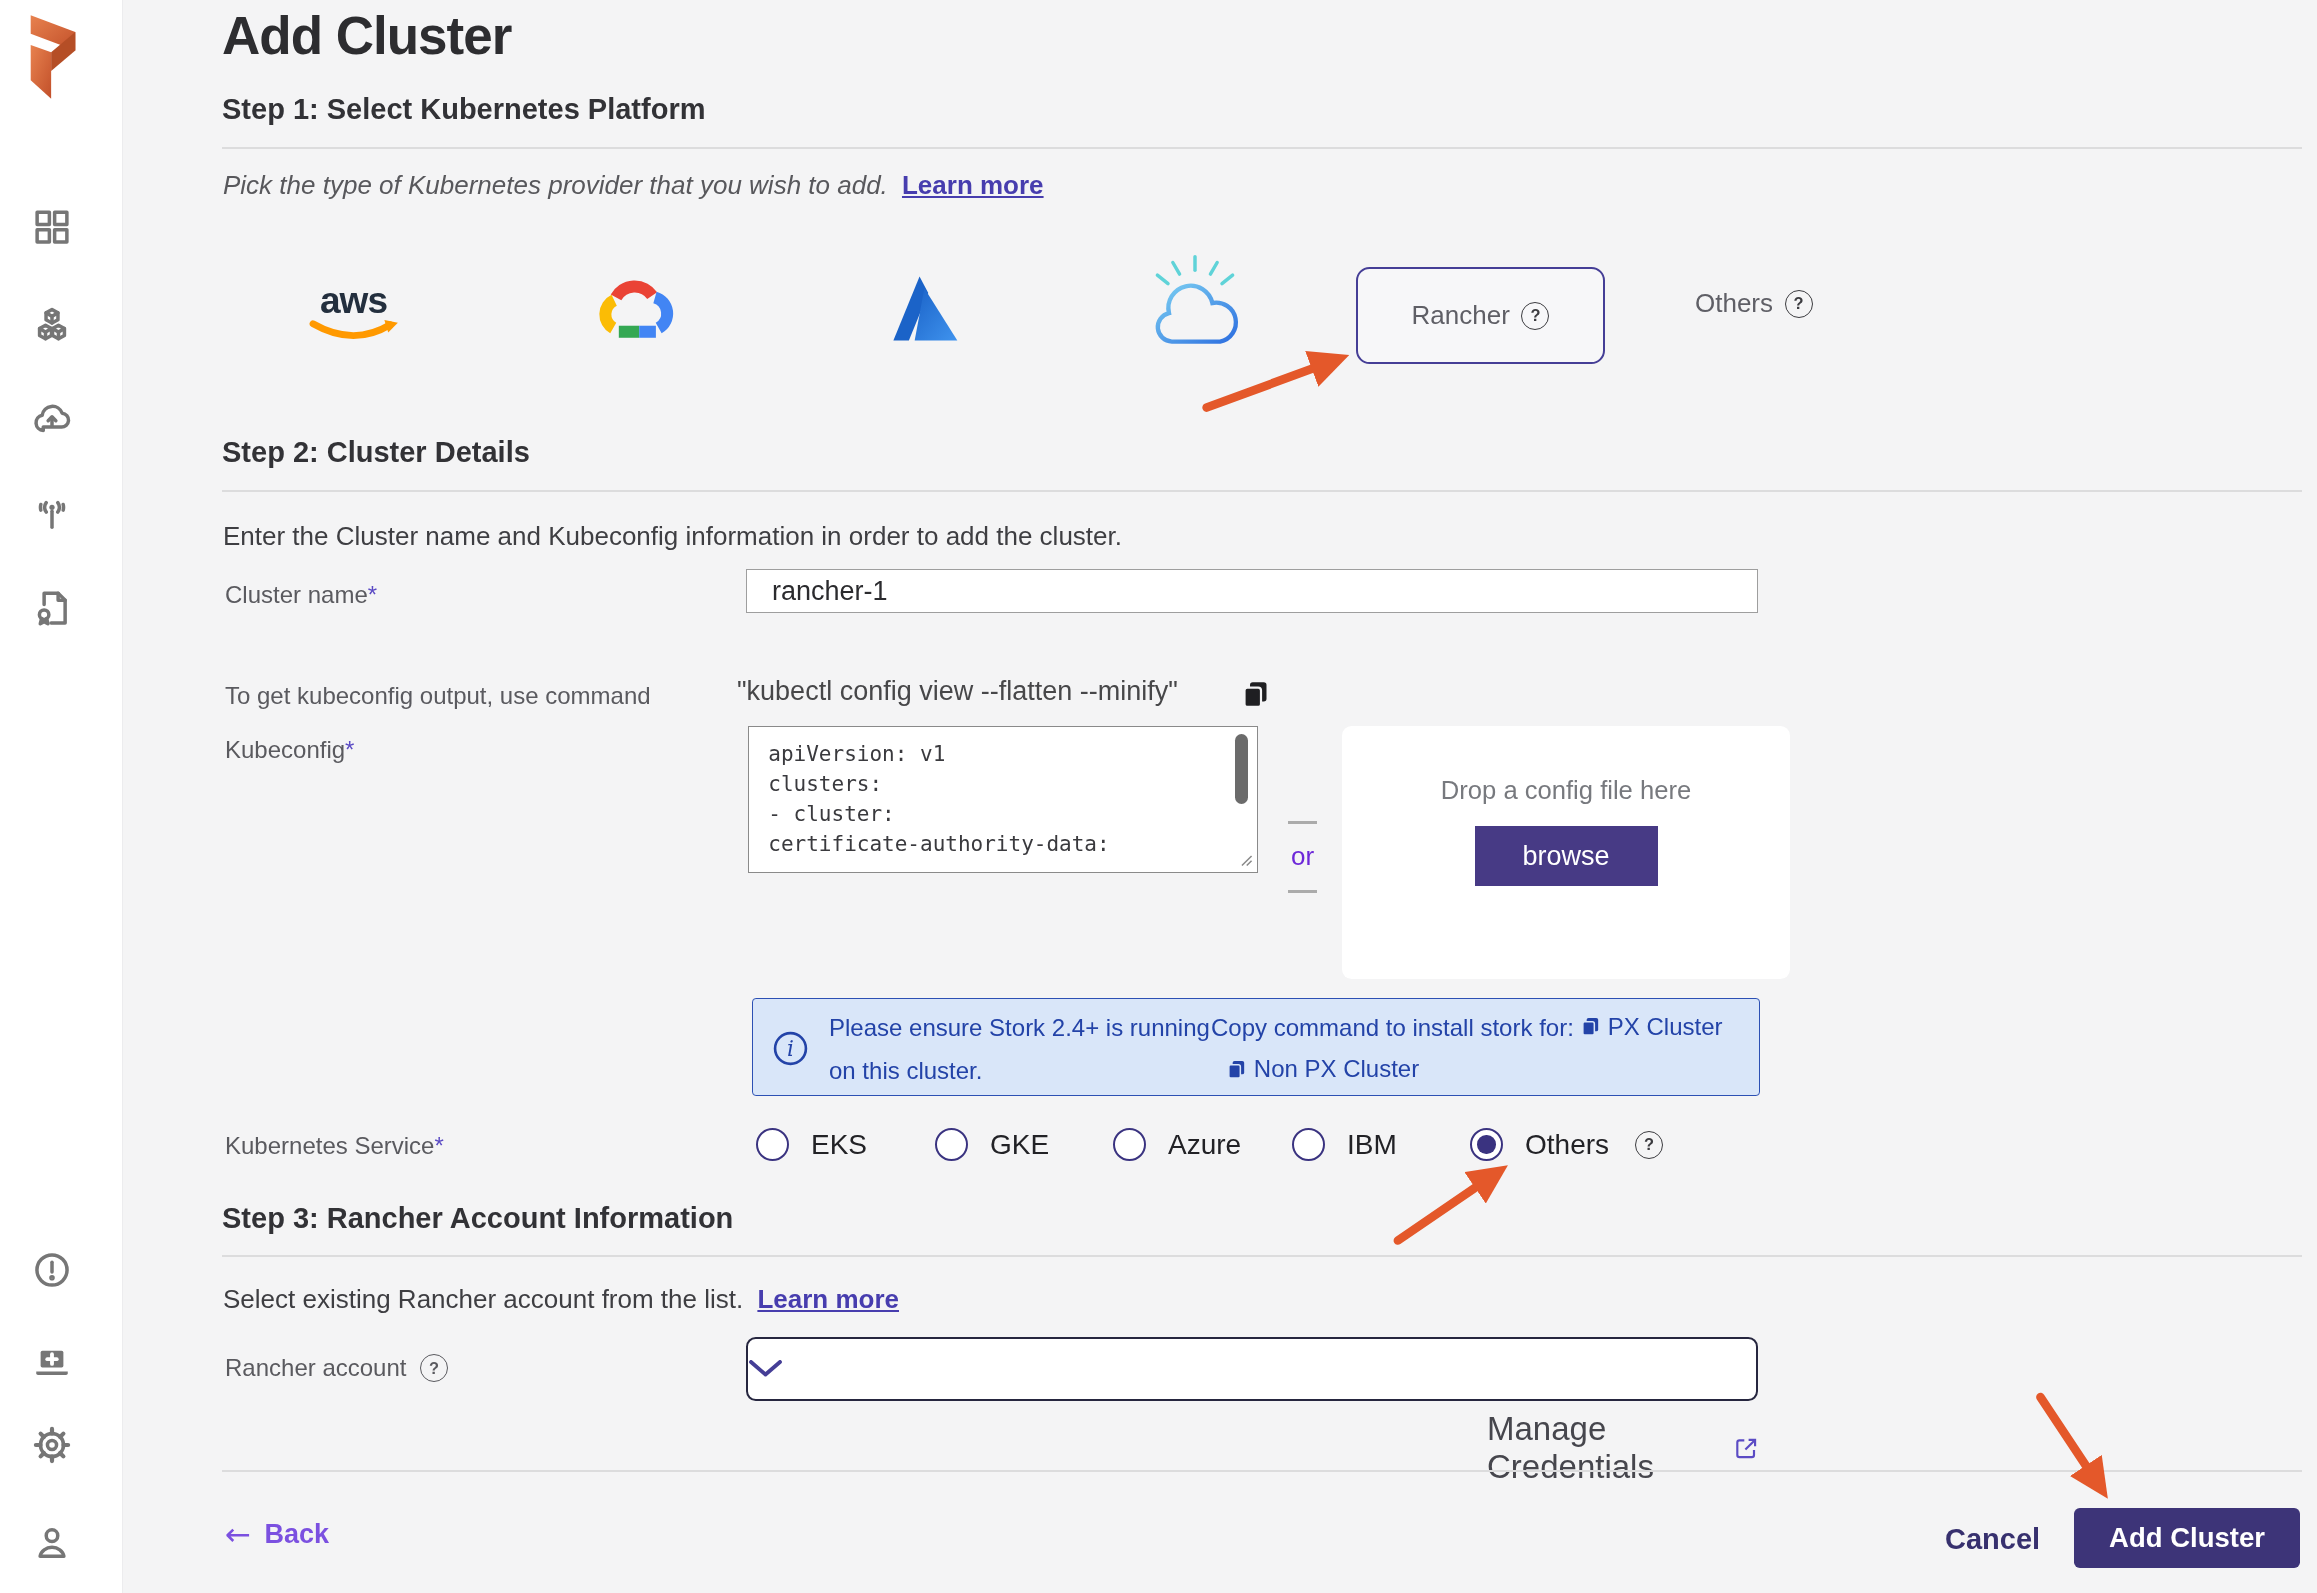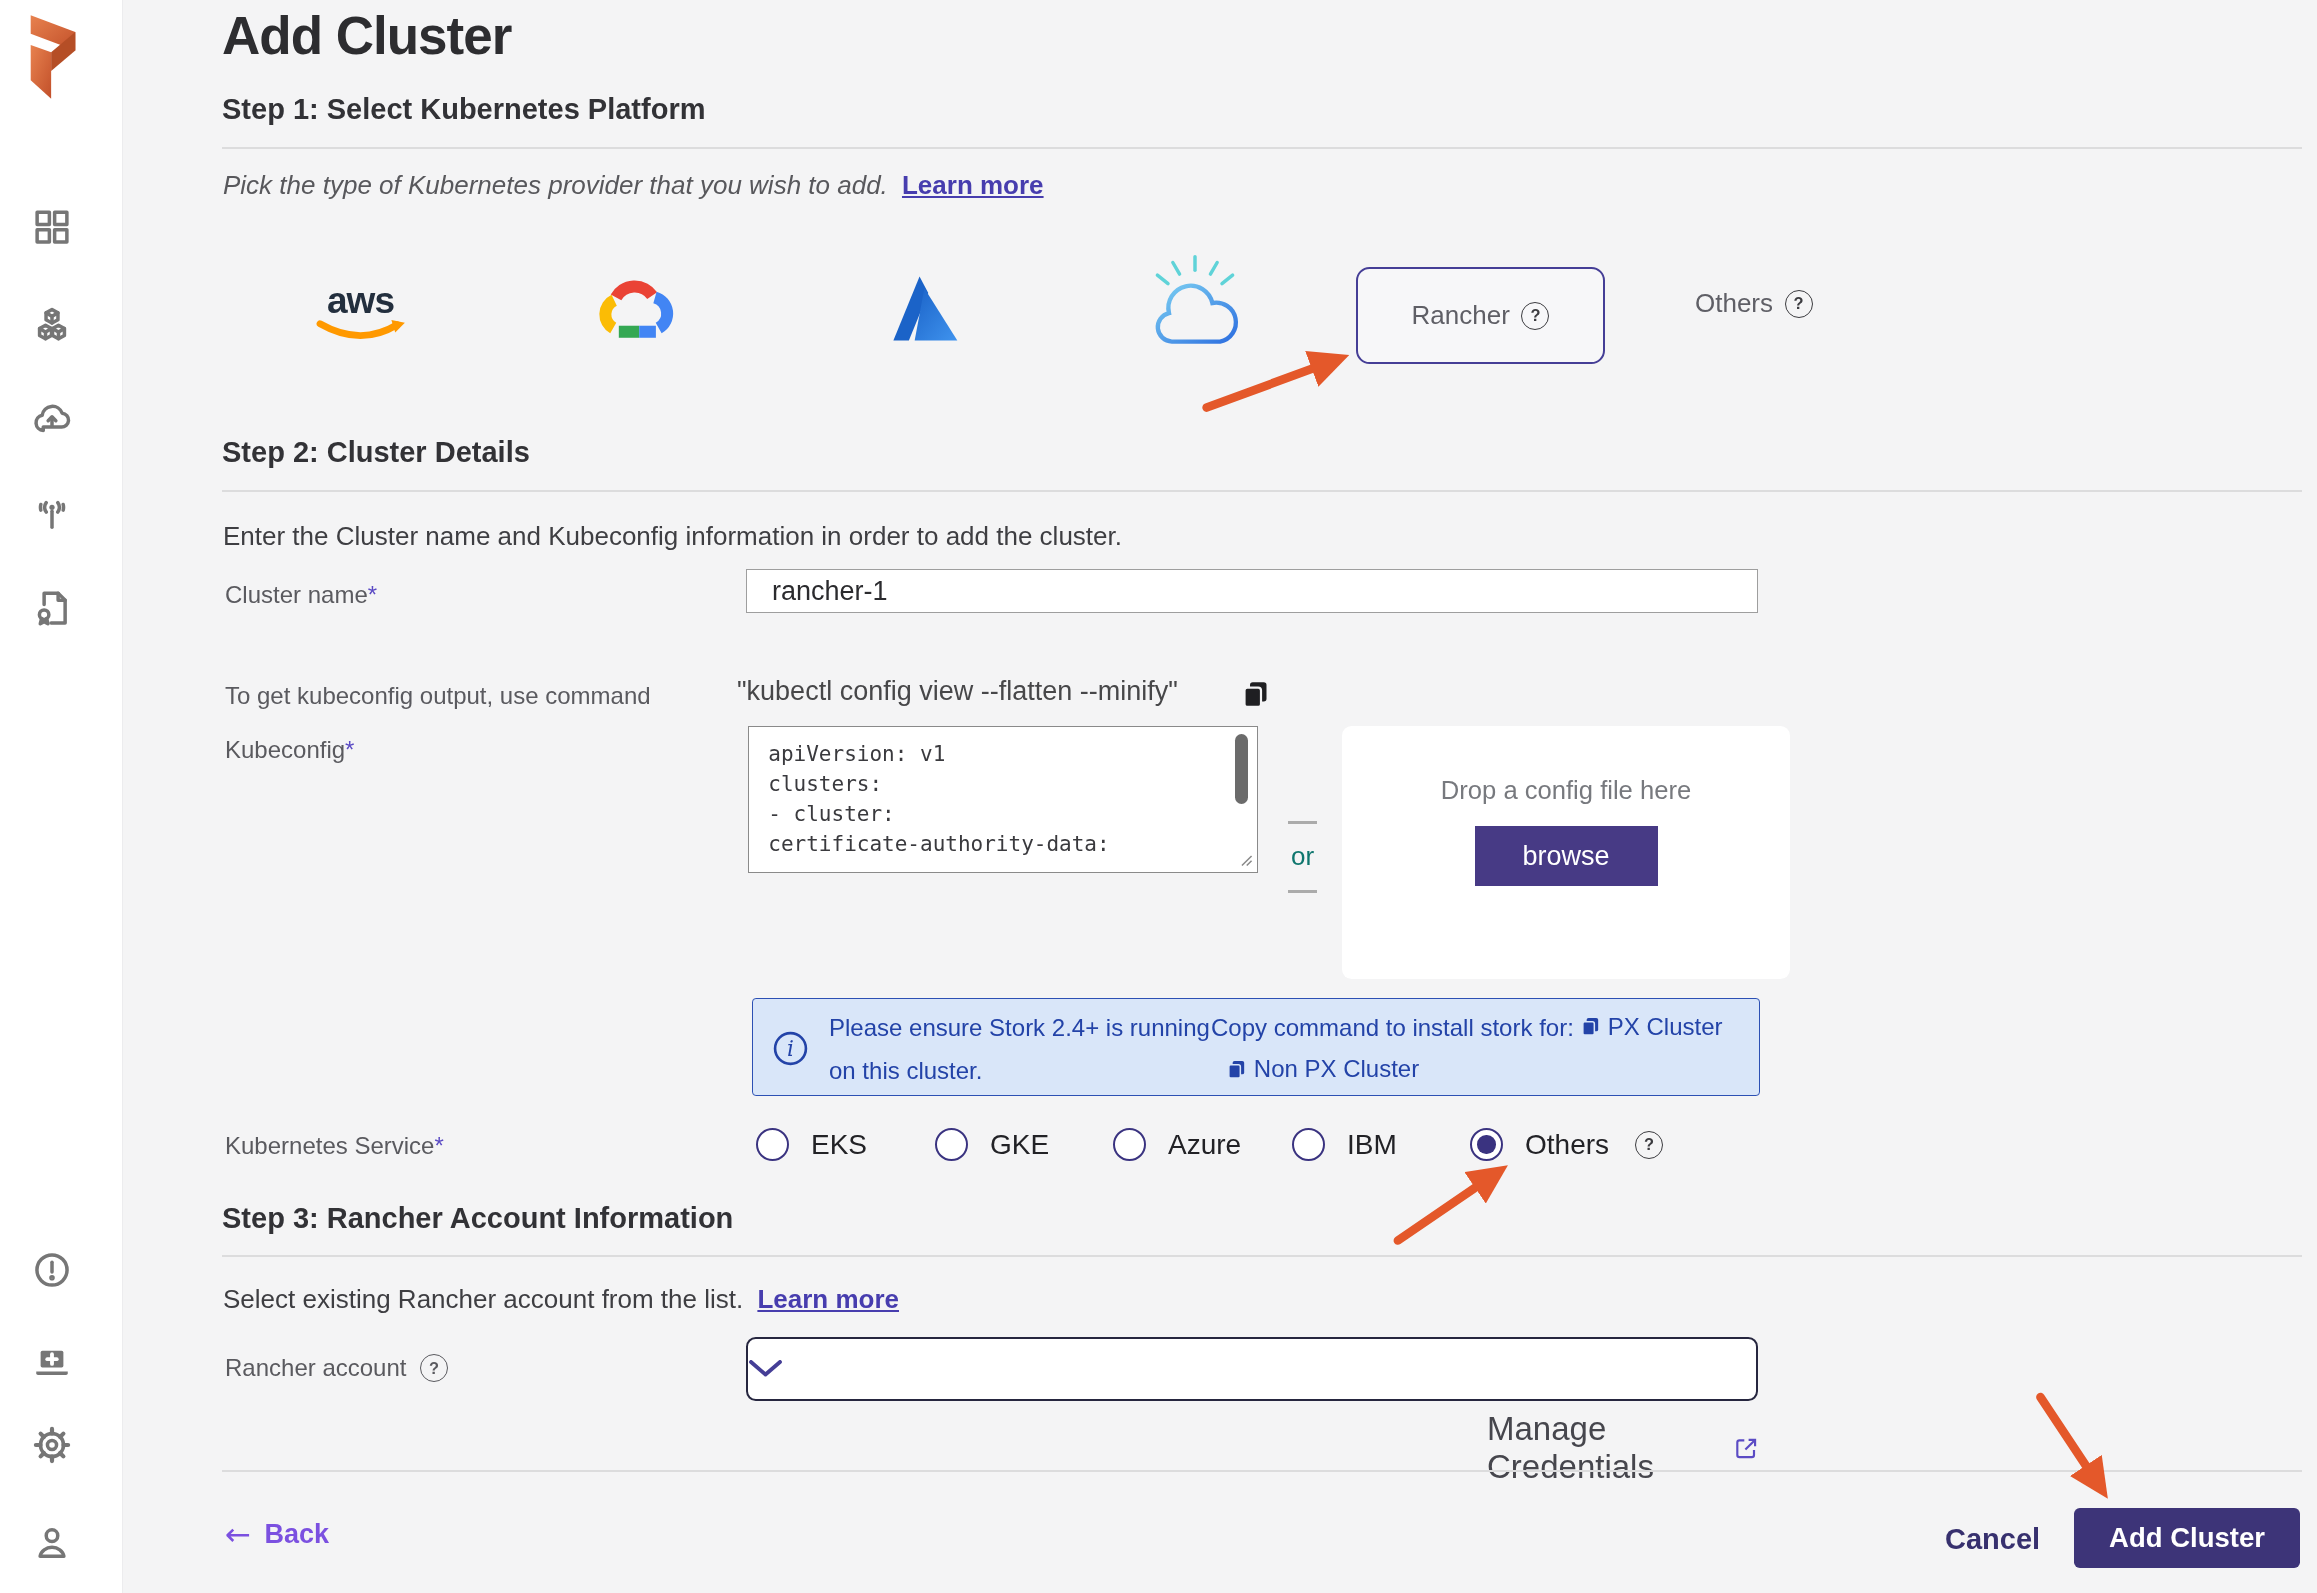--- a/index.html
+++ b/index.html
@@ -15,21 +15,21 @@
   .step-h{font-size:29px;font-weight:700;color:#323236;}
   .divider{height:1.9px;background:#dcdcdd;}
   .desc{font-size:26px;color:#58585c;font-style:italic;}
   .desc-dark{font-size:26px;color:#3e3e42;}
   .lbl{font-size:24px;color:#5a5a5f;}
   .req{color:#5b4bc4;}
   a.lm{color:#473dae;text-decoration:underline;font-weight:600;cursor:pointer;}
   .help{display:inline-flex;align-items:center;justify-content:center;width:26px;height:26px;border:1.9px solid #3c3c40;
         border-radius:50%;font-size:16.4px;font-weight:700;color:#3c3c40;vertical-align:middle;}
   
-  .plat{cursor:pointer;display:flex;align-items:center;justify-content:flex-end;}
+  .plat{cursor:pointer;display:flex;align-items:center;justify-content:flex-start;}
   #rancher-card{width:245px;height:93px;border:2.4px solid #453e96;border-radius:13.5px;background:#f7f7f9;
                 display:flex;align-items:center;justify-content:center;gap:11.6px;cursor:pointer;}
   .plat-label{font-size:26px;color:#5f5f66;}
   
   .txt-input{box-sizing:border-box;width:1012px;height:44px;border:1.9px solid #9e9e9e;background:#fff;
              font-family:"Liberation Sans",sans-serif;font-size:27px;color:#2b2b2e;padding:0 25px;outline:none;}
   #kubeconfig-ta{box-sizing:border-box;width:510px;height:147px;border:1.9px solid #8a8a8a;background:#fff;resize:none;
              overflow:hidden;font-family:"DejaVu Sans Mono",monospace;font-size:21px;line-height:30px;
              color:#3a3a3e;padding:11.6px 19.3px;outline:none;white-space:pre;}
   .fake-thumb{width:12.6px;height:70px;background:#6b6b6b;border-radius:6.8px;}
@@ -262,21 +262,21 @@
 clusters:
 - cluster:
 certificate-authority-data:</textarea>
   <div class="abs fake-thumb" style="left:1235px;top:734px;"></div>
   <svg class="abs" style="left:1240px;top:854px;" width="13.5" height="13.5" viewBox="0 0 14 14">
     <path d="M2 12 L12 2 M7 12 L12 7" stroke="#8a8a8a" stroke-width="1.6"></path>
   </svg>
 
   <div class="abs" style="left:1286px;top:821px;width:33px;text-align:center;">
     <div style="width:29px;height:2.9px;background:#ababab;margin:0 auto;"></div>
-    <div style="font-size:26px;color:#0f766e;margin:17.4px 0;">or</div>
+    <div style="font-size:26px;color:#6d28d9;margin:17.4px 0;">or</div>
     <div style="width:29px;height:2.9px;background:#ababab;margin:0 auto;"></div>
   </div>
 
   <div id="dropcard" class="abs" style="left:1342px;top:726px;">
     <div style="text-align:center;padding-top:50px;font-size:25.6px;color:#77797e;">Drop a config file here</div>
     <div style="text-align:center;margin-top:21px;">
       <button id="browse-btn">browse</button>
     </div>
   </div>
 

